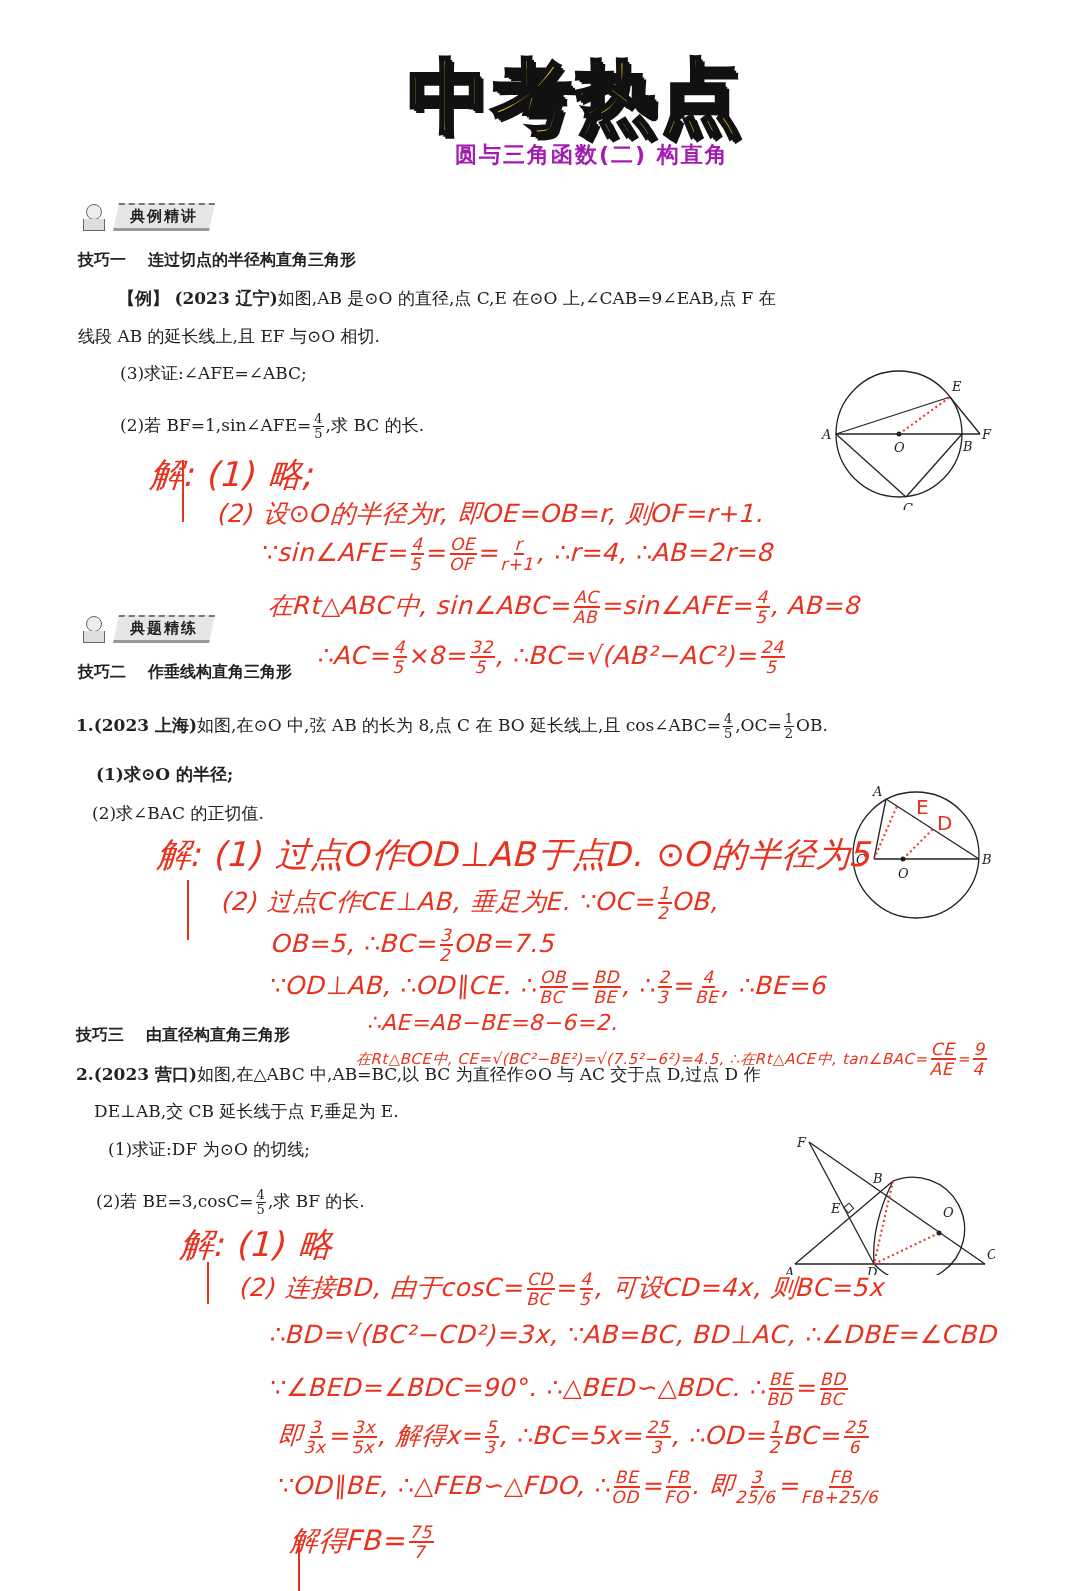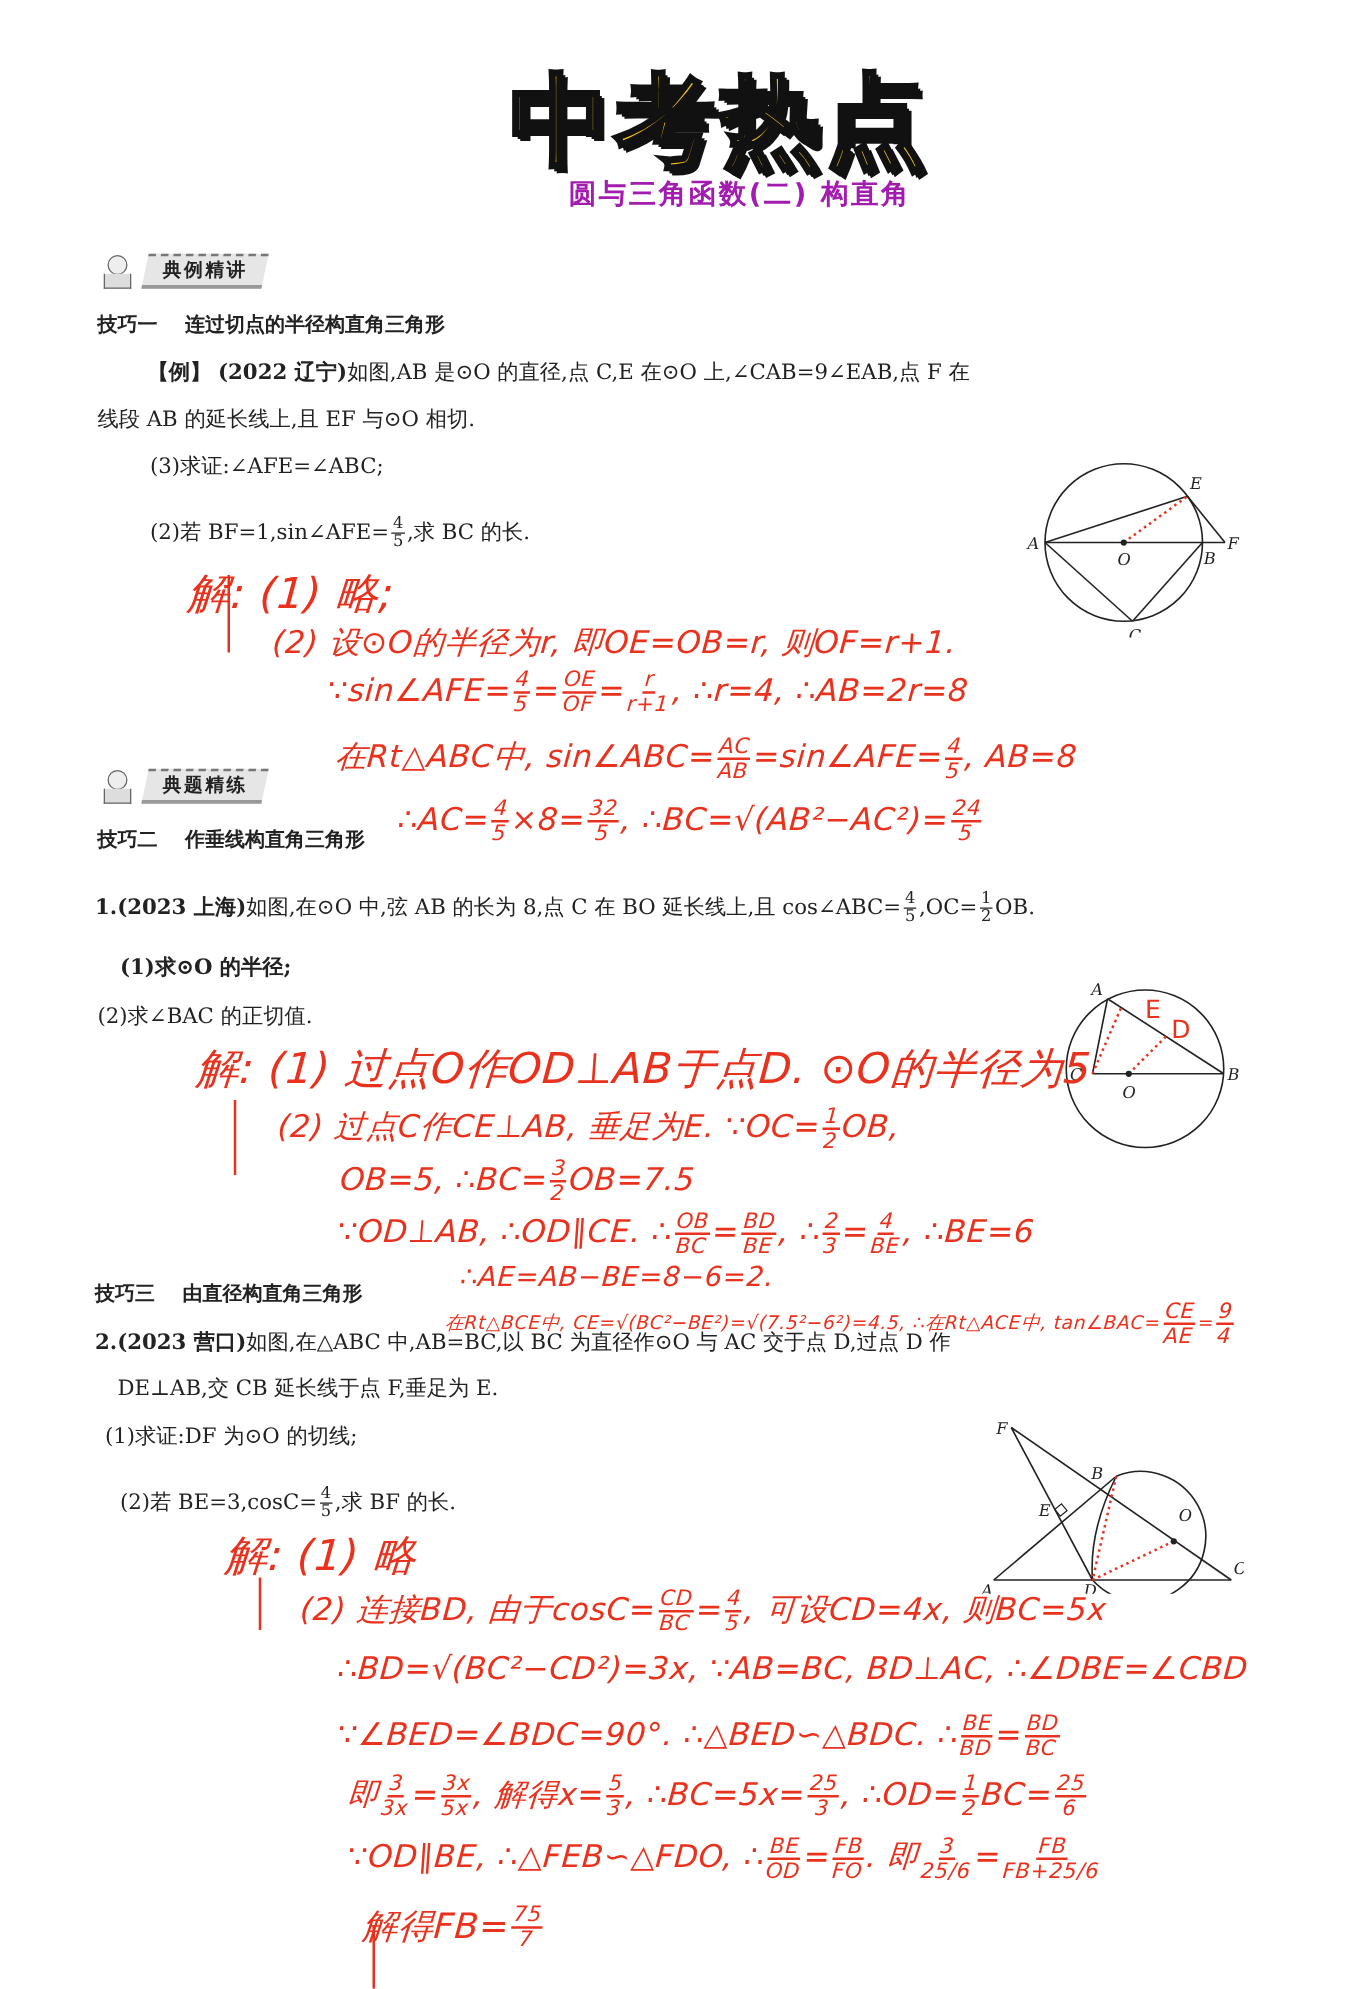--- a/index.html
+++ b/index.html
@@ -47,21 +47,21 @@
   <div class="mascot"></div>
   <div class="label"><span>典例精讲</span></div>
 </div>
 
 <div class="abs tech" style="left:78px;top:250px;">
   <span>技巧一</span><span class="gap"></span><span>连过切点的半径构直角三角形</span>
 </div>
 
 <div class="abs p" style="left:118px;top:287px;">
   <span class="b">【例】</span>
-  <span class="b">(2022 辽宁)</span><span>如图,AB 是⊙O 的直径,点 C,E 在⊙O 上,∠CAB=9∠EAB,点 F 在</span>
+  <span class="b">(2023 辽宁)</span><span>如图,AB 是⊙O 的直径,点 C,E 在⊙O 上,∠CAB=9∠EAB,点 F 在</span>
 </div>
 <div class="abs p" style="left:78px;top:325px;">线段 AB 的延长线上,且 EF 与⊙O 相切.</div>
 <div class="abs p" style="left:120px;top:362px;">(3)求证:∠AFE=∠ABC;</div>
 <div class="abs p" style="left:120px;top:412px;">
   <span>(2)若 BF=1,sin∠AFE=</span><span class="frac">
       <span class="n">4</span>
       <span>5</span>
     </span><span>,求 BC 的长.</span>
 </div>
 
@@ -130,21 +130,21 @@
 <div class="abs p" style="left:76px;top:712px;">
   <span class="b">1.</span><span class="b">(2023 上海)</span><span>如图,在⊙O 中,弦 AB 的长为 8,点 C 在 BO 延长线上,且 cos∠ABC=</span><span class="frac">
       <span class="n">4</span>
       <span>5</span>
     </span><span>,OC=</span><span class="frac">
       <span class="n">1</span>
       <span>2</span>
     </span><span>OB.</span>
 </div>
 <div class="abs p" style="left:96px;top:763px;font-weight:bold;">(1)求⊙O 的半径;</div>
-<div class="abs p" style="left:78px;top:802px;text-align:right;">(2)求∠BAC 的正切值.</div>
+<div class="abs p" style="left:92px;top:802px;text-align:right;">(2)求∠BAC 的正切值.</div>
 
 <svg class="abs" style="left:840px;top:780px;" width="160" height="150">
   <circle cx="76" cy="75" r="63" fill="none" stroke="#222" stroke-width="1.3"></circle>
   <line x1="34" y1="79" x2="139" y2="79" stroke="#222" stroke-width="1.3"></line>
   <line x1="46" y1="19" x2="139" y2="79" stroke="#222" stroke-width="1.3"></line>
   <line x1="46" y1="19" x2="34" y2="79" stroke="#222" stroke-width="1.3"></line>
   <line x1="34" y1="79" x2="57" y2="26" stroke="#e8321e" stroke-width="2" stroke-dasharray="2,3"></line>
   <line x1="63" y1="79" x2="93" y2="49" stroke="#e8321e" stroke-width="2" stroke-dasharray="2,3"></line>
   <circle cx="63" cy="79" r="2.5" fill="#222"></circle>
   <text x="33" y="16">A</text>
@@ -195,21 +195,21 @@
     </span><span>=</span><span class="frac">
       <span class="n">9</span>
       <span>4</span>
     </span>
 </div>
 
 <div class="abs p" style="left:76px;top:1063px;">
   <span class="b">2.</span><span class="b">(2023 营口)</span><span>如图,在△ABC 中,AB=BC,以 BC 为直径作⊙O 与 AC 交于点 D,过点 D 作</span>
 </div>
 <div class="abs p" style="left:94px;top:1100px;">DE⊥AB,交 CB 延长线于点 F,垂足为 E.</div>
-<div class="abs p" style="left:84px;top:1138px;text-align:right;">(1)求证:DF 为⊙O 的切线;</div>
+<div class="abs p" style="left:108px;top:1138px;text-align:right;">(1)求证:DF 为⊙O 的切线;</div>
 <div class="abs p" style="left:96px;top:1188px;">
   <span>(2)若 BE=3,cosC=</span><span class="frac">
       <span class="n">4</span>
       <span>5</span>
     </span><span>,求 BF 的长.</span>
 </div>
 
 <svg class="abs" style="left:785px;top:1135px;" width="210" height="140">
   <path d="M 108 46 A 52 52 0 1 1 89 129" fill="none" stroke="#222" stroke-width="1.3"></path>
   <path d="M 108 46 Q 86 90 89 129" fill="none" stroke="#222" stroke-width="1.3"></path>

